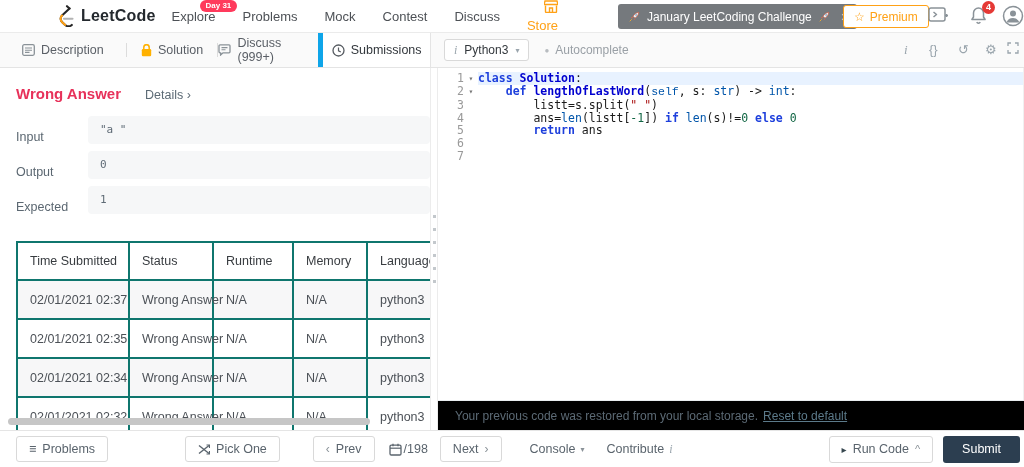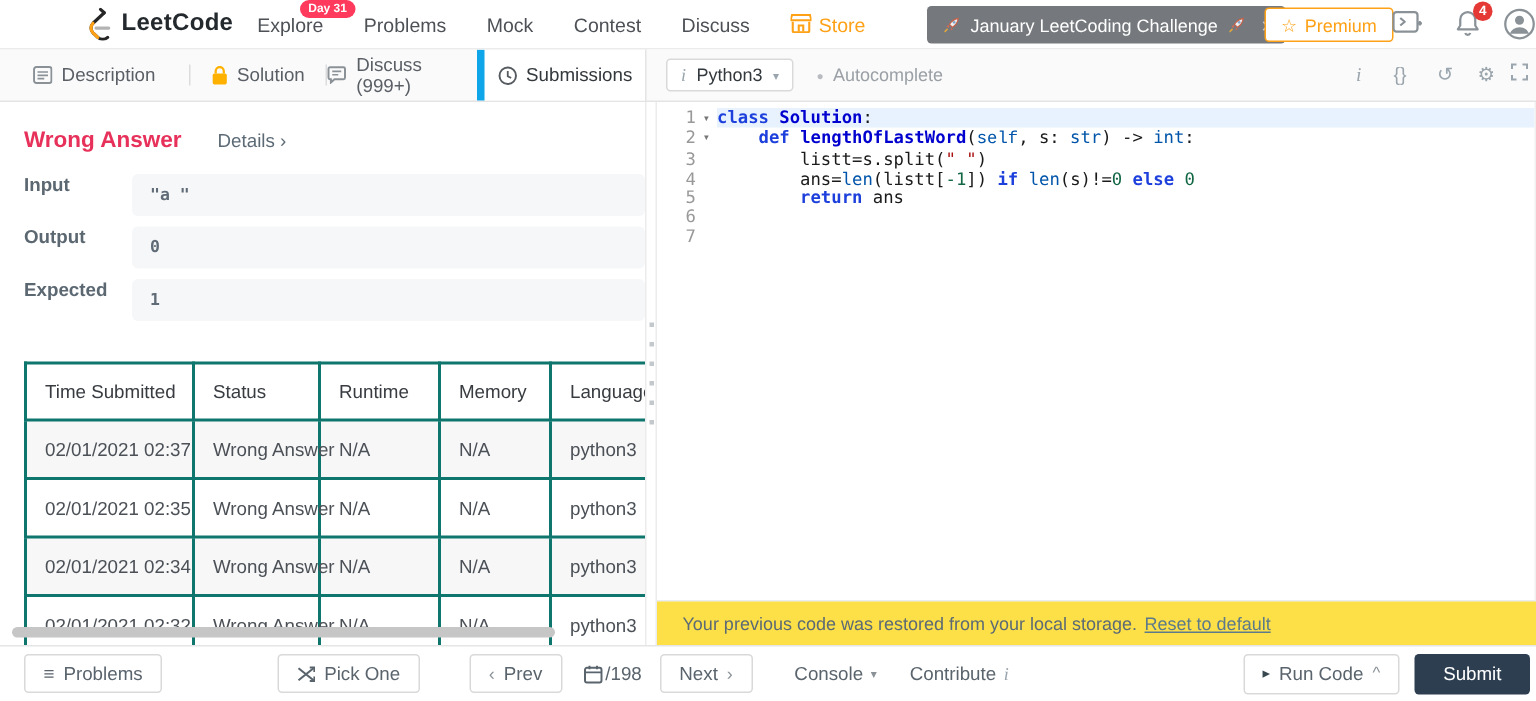--- a/index.html
+++ b/index.html
@@ -8,21 +8,21 @@
     position: relative; width: 1024px; height: 467px; overflow: hidden;
     font-family: "Liberation Sans", sans-serif; color:#4c5157; background:#fff;
   }
   
   .navbar { position: relative; height: 33px; border-bottom: 1px solid #ebebeb; background:#fff; }
   .nav-left { display:flex; align-items:center; height:100%; padding-left:20px;margin-left:36px; }
   .brand { display:flex; align-items:center; gap:6px; }
   .brand-text { font-size:16px; font-weight:600; color:#24292e; letter-spacing:.2px; }
   .nav-items { display:flex; align-items:center; gap:27px; margin-left:16px; }
   .nav-item { font-size:13px; color:#4d5156; cursor:pointer; position:relative; }
-  .nav-item.store { color: var(--accent-orange,#ffa116); display:flex; align-items:flex-start; gap:5px; }
+  .nav-item.store { color: var(--accent-orange,#ffa116); display:flex; align-items:flex-end; gap:5px;flex-direction:column; }
   .day-badge {
     position:absolute; top:-9px; left:28px; background:var(--badge-pink,#ff3a5c); color:#fff;
     font-size:8px; padding:1.5px 6px; border-radius:7px; white-space:nowrap; font-weight:600;
   }
   .challenge-banner {
     position:absolute; left:618px; top:4px; height:25px; display:flex; align-items:center; gap:6px;
     background:#75797d; color:#fff; font-size:12px; padding:0 8px 0 10px; border-radius:3px;
   }
   .banner-close { color:#c7cacc; font-size:14px; margin-left:4px; cursor:pointer; }
   .premium-btn {
@@ -76,21 +76,21 @@
     display:flex; flex-direction:column; align-items:center; justify-content:flex-start;
     padding-top:147px; gap:10px; cursor:col-resize;
   }
   .divider-col i { width:3px; height:3px; background:#c3c8cc; display:block; }
   .right-panel { flex:1; display:flex; flex-direction:column; background:#fff; }
   
   .result-header { padding:17px 16px 0 16px; display:flex; align-items:baseline; gap:24px; }
   .result-title { font-size:15px; font-weight:700; color:var(--result-title,#e7315a); }
   .details-link { font-size:12.5px; color:#5c6a75; cursor:pointer; }
   .fields { margin-top:14px; padding-left:16px; }
-  .field-row { display:flex; align-items:flex-start; margin-bottom:7px;font-weight:bold; }
+  .field-row { display:flex; align-items:flex-end; margin-bottom:7px; }
   .field-label { width:72px; font-size:12.5px; color:#5b6771; }
   .field-value {
     flex:1; height:28px; background:#f6f7f8; border-radius:4px; line-height:28px; padding-left:12px;
     font-family:"DejaVu Sans Mono", monospace; font-size:11px; color:#5f6b76;
   }
   
   .table-wrap { margin:27px 0 0 16px; }
   table.subs { border-collapse:collapse; font-size:12.5px; table-layout:fixed; width:440px; }
   table.subs th, table.subs td { border:2px solid #0f766e; padding:0 12px; height:38px; text-align:left; font-weight:400; white-space:nowrap; }
   table.subs th { color:#383c40; }
@@ -112,21 +112,21 @@
   .codeline { flex:1; white-space:pre; color:#1a1a1a; }
   .t-k { color:#1d3fdc; font-weight:700; }
   .t-d { color:#0000cf; font-weight:700; }
   .t-v2 { color:#0055aa;font-family:Liberation Mono, monospace; }
   .t-b { color:#0055aa; }
   .t-s { color:#aa1111; }
   .t-n { color:#116644; }
   .t-p { color:#1a1a1a; }
   .restore-bar {
     height:30px; border-top:1px solid #e9edf0; display:flex; align-items:center; padding-left:17px;
-    font-size:12px; color:#5c6a75; gap:5px; background:#fde047;
+    font-size:12px; color:#5c6a75; gap:5px; background:#000000;
   }
   .restore-link { color:#5c7a8a; text-decoration:underline; cursor:pointer; }
   
   .footer { height:37px; border-top:1px solid #e5e5e5; display:flex; align-items:center; background:#fff; position:relative; }
   .btn {
     display:inline-flex; align-items:center; gap:6px; height:26px; border:1px solid #d9d9d9;
     border-radius:3px; background:#fff; color:#5a646d; font-size:12.5px; padding:0 12px; cursor:pointer;
     font-family:"Liberation Sans",sans-serif;
   }
   .f-problems{ margin-left:16px; }

